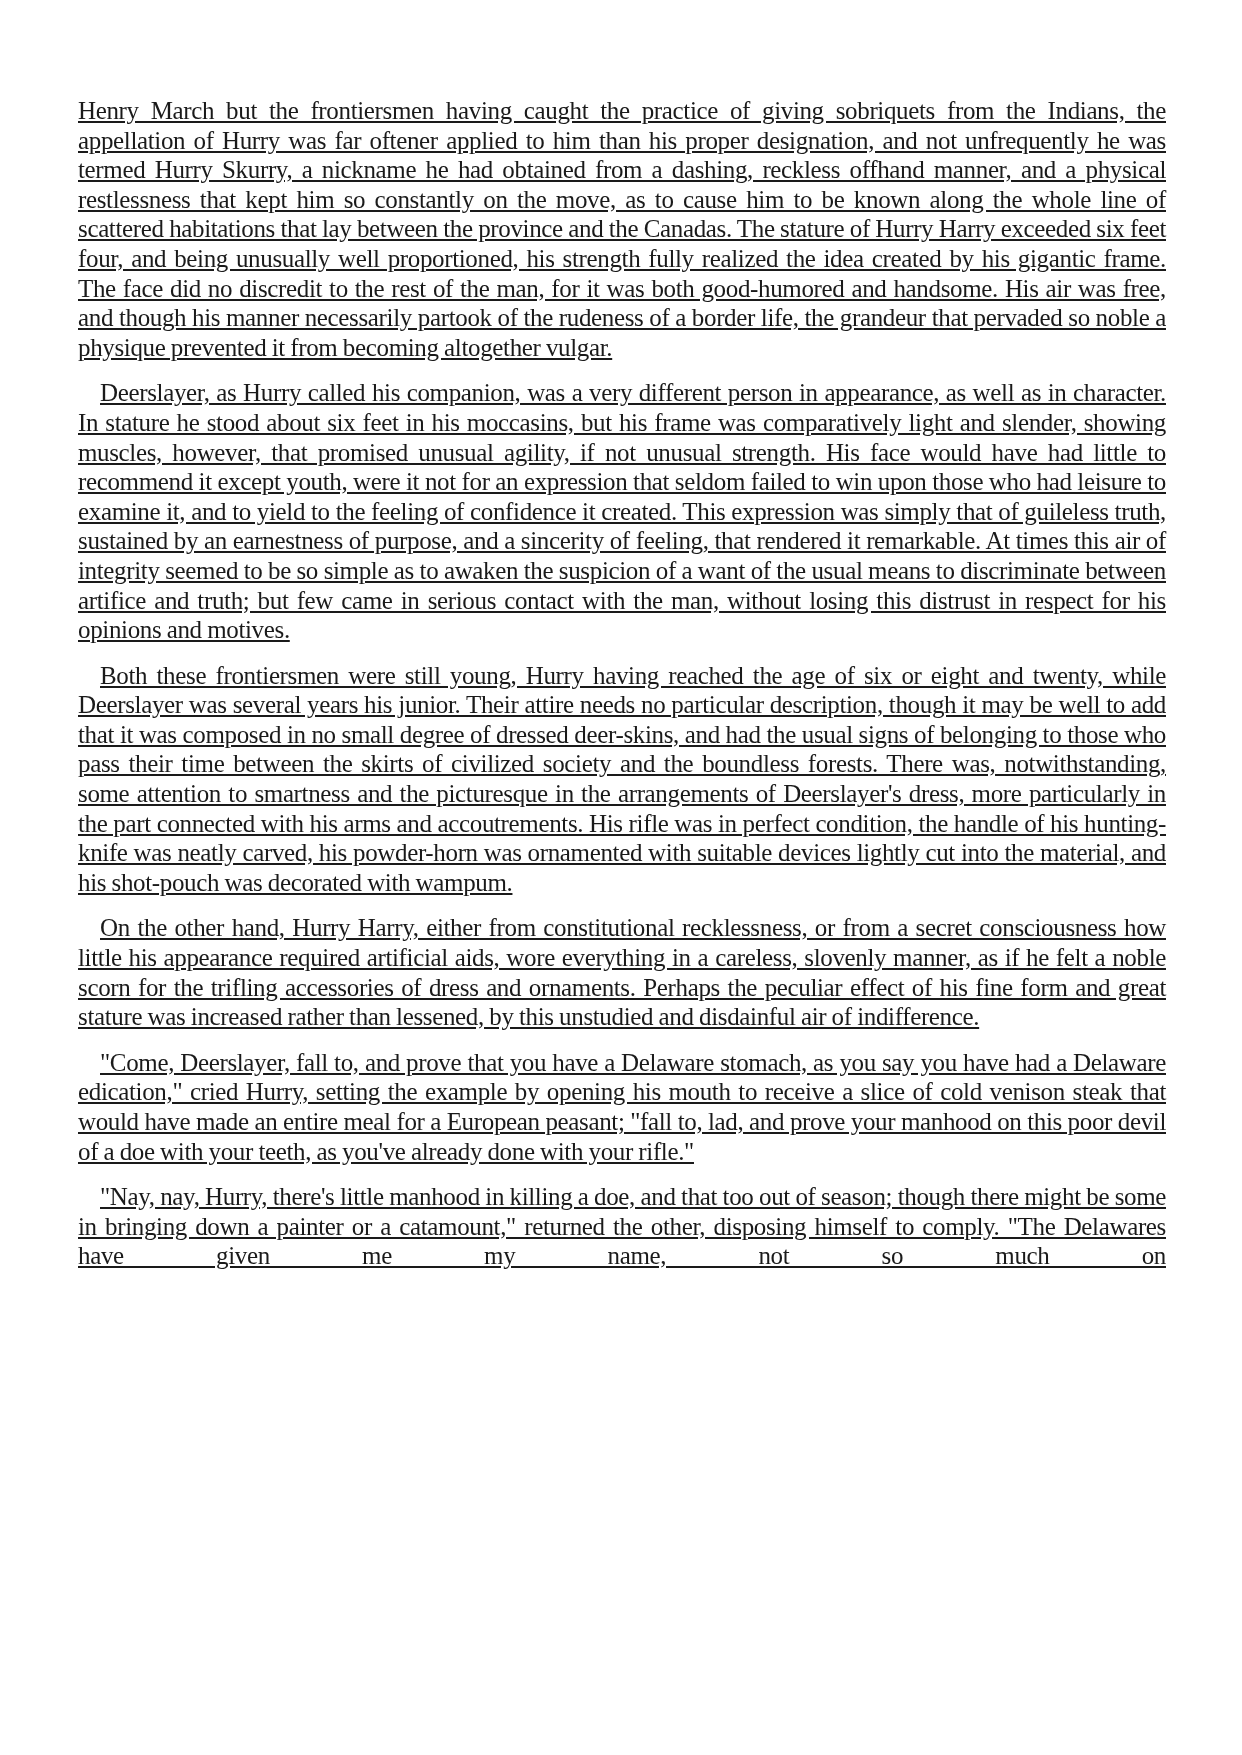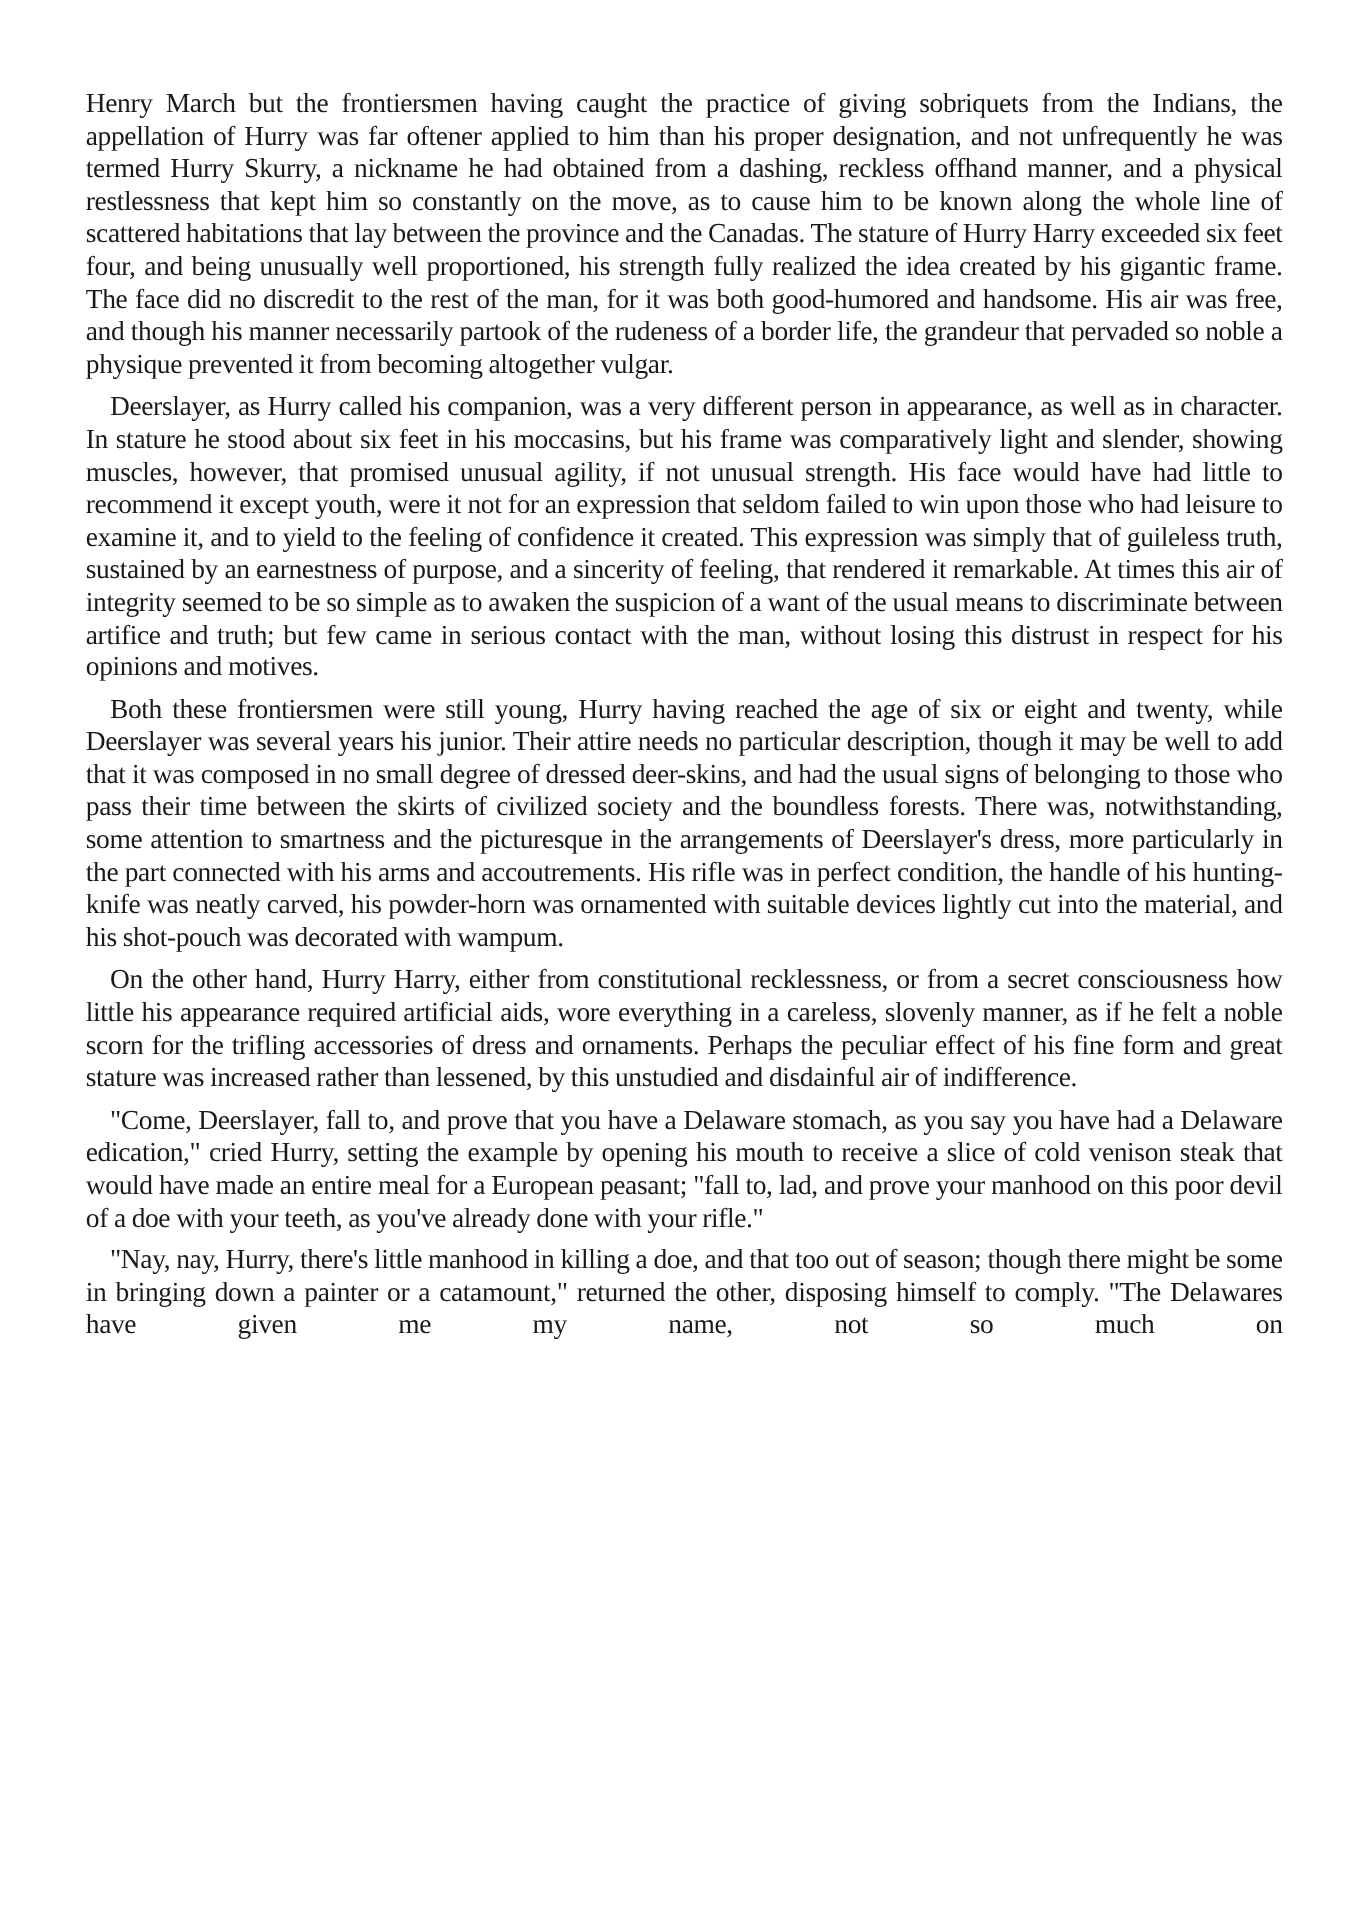--- a/index.html
+++ b/index.html
@@ -19,23 +19,24 @@
       top: 80px;
       width: 1088px;
       font-family: "Liberation Serif", "DejaVu Serif", serif;
       font-size: 25px;
       line-height: 29.6px;
       color: #1a1a1a;
       letter-spacing: -0.35px;
       word-spacing: -0.5px;
     }
     .para {
-      margin: 0 0 9px 0;
+      margin: 16px 0 9px 0;
       text-align: justify;
       text-indent: 22px;
+      text-decoration: underline;
     }
     .para.continuation {
       text-indent: 0;
     }
     .para.last-truncated {
       text-align-last: justify;
     }
   </style>
 </head>
 <body>

